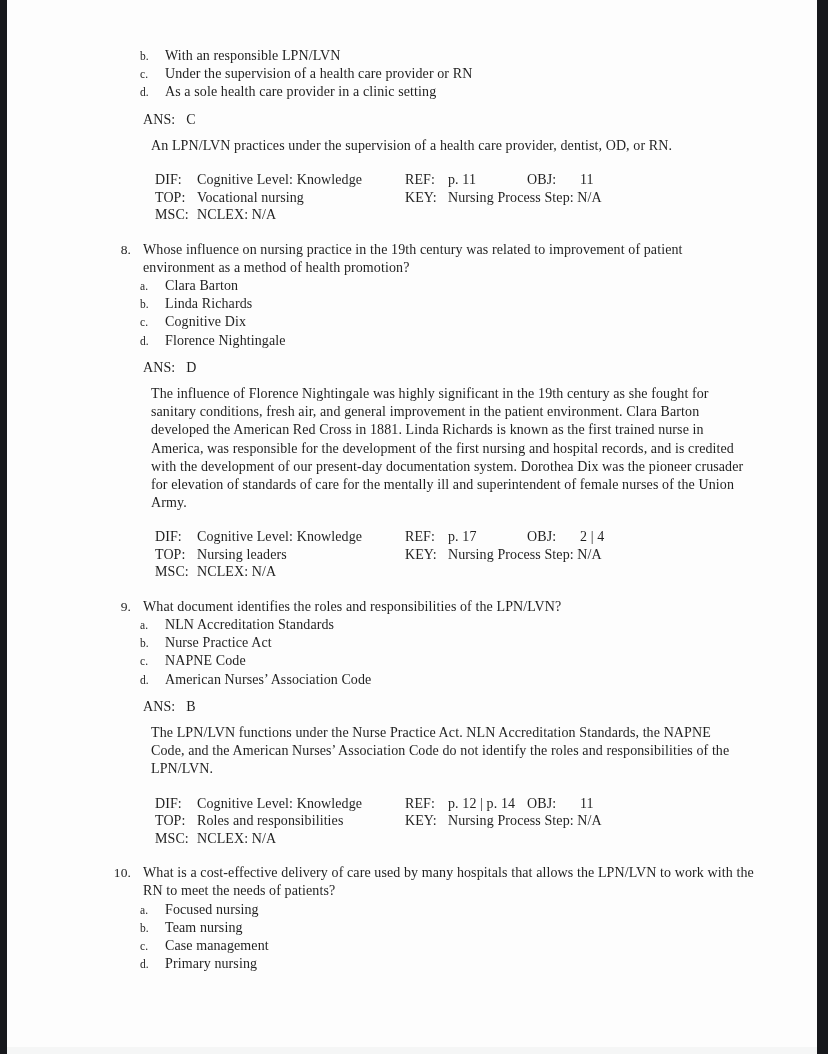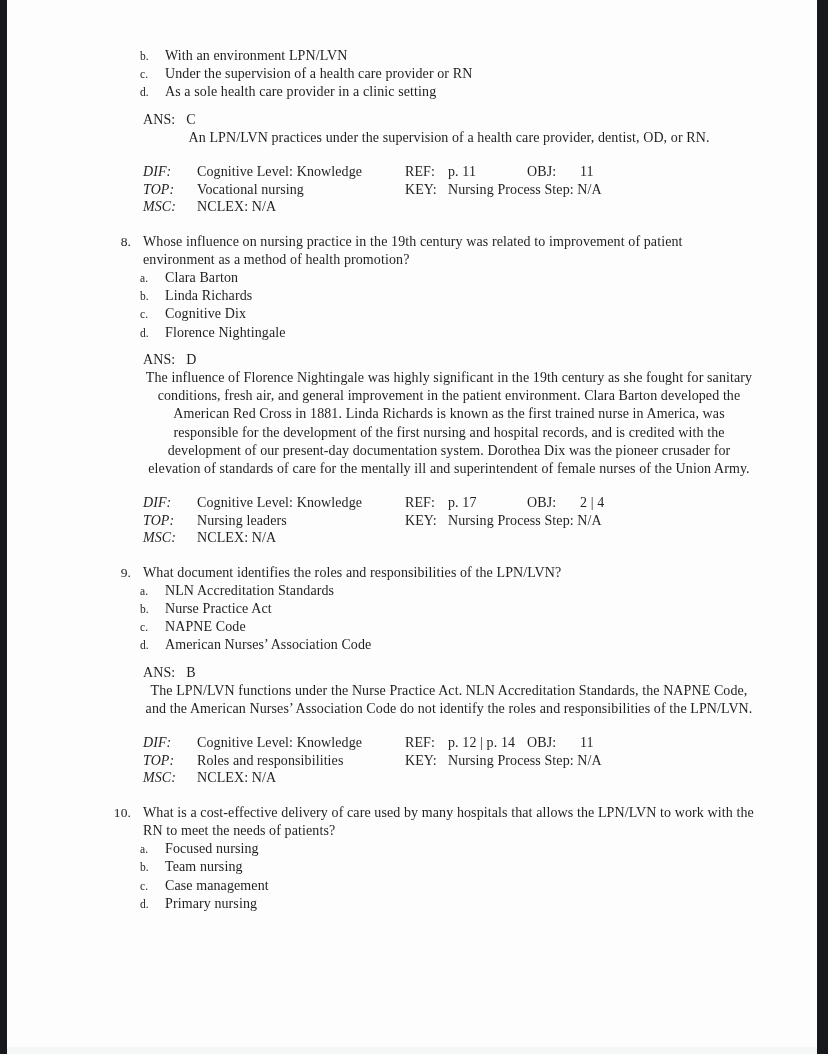--- a/index.html
+++ b/index.html
@@ -45,42 +45,42 @@
   .qtext { }
   .option { position: relative; padding-left: 22px; }
   .letter {
     position: absolute;
     left: -3px; top: 2px;
     font-size: 11.5px;
     line-height: 14px;
   }
   .ans { margin-top: 9px; }
   .ans .ansval { margin-left: 11px; }
-  .rationale { margin: 0; text-align: center; }
+  .rationale { margin: 8px; }
   .meta { position: relative; margin-top: 16px; line-height: 17.5px; }
   .mrow { position: relative; height: 17.5px; }
   .mrow span { position: absolute; top: 0; white-space: nowrap; }
-  .c0 { left: 0; font-style: italic; }
+  .c0 { left: 12px; }
   .c1 { left: 54px; }
   .c2 { left: 262px; }
   .c3 { left: 305px; font-family: Liberation Serif, serif; }
   .c4 { left: 384px; }
   .c5 { left: 437px; font-family: Liberation Serif, serif; }
 </style>
 </head>
 <body>
 
 <div class="page">
   <div class="content">
 
     <section class="qblock">
       <div>
         <div class="option">
           <span class="letter">b.</span>
-          <span>With an environment LPN/LVN</span>
+          <span>With an responsible LPN/LVN</span>
         </div>
         <div class="option">
           <span class="letter">c.</span>
           <span>Under the supervision of a health care provider or RN</span>
         </div>
         <div class="option">
           <span class="letter">d.</span>
           <span>As a sole health care provider in a clinic setting</span>
         </div>
       </div>

